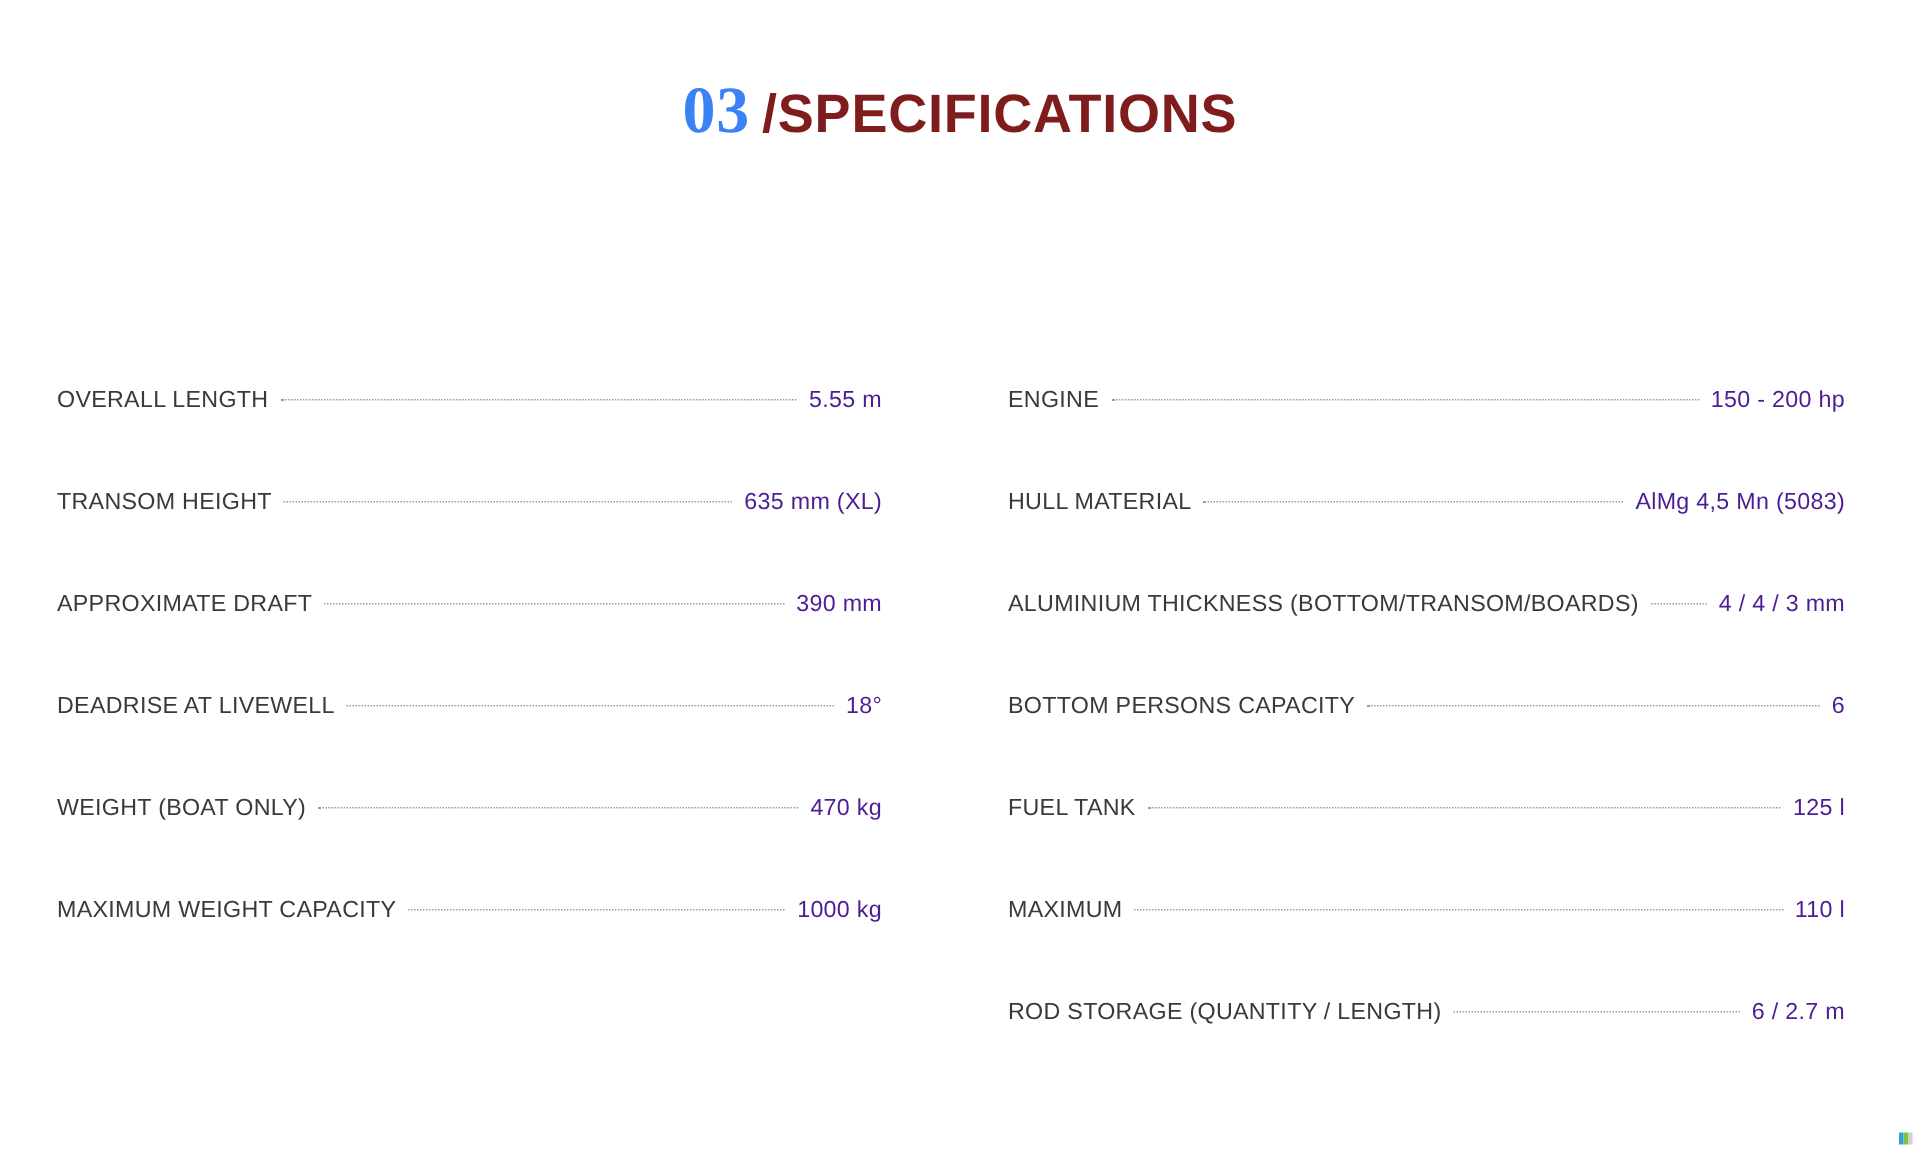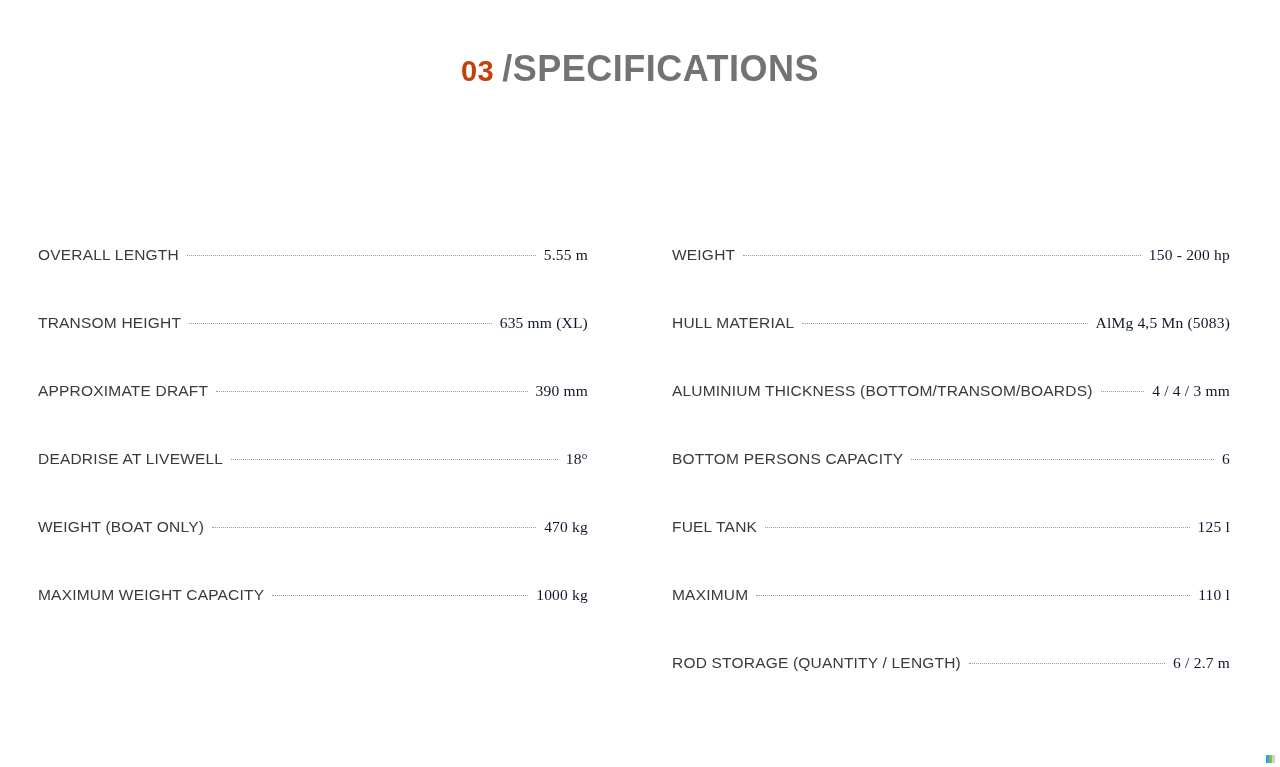--- a/index.html
+++ b/index.html
@@ -22,38 +22,38 @@
     height: 767px;
     box-sizing: border-box;
   }
 
   .title-block {
     text-align: center;
     padding-top: 48px;
     white-space: nowrap;
   }
   .title-number {
-    font-size: 29px;
+    font-size: 44px;
     font-weight: bold;
     letter-spacing: 0.5px;
-    color: #c2410c;
-    font-family: Liberation Sans, sans-serif;
+    color: #3b82f6;
+    font-family: Liberation Serif, serif;
   }
   .title-main {
     font-size: 36px;
     font-weight: bold;
     letter-spacing: 0.5px;
-    color: #737373;
+    color: #7f1d1d;
     font-family: "Liberation Sans", sans-serif;
     margin-left: 8px;
   }
 
   .spec-columns {
     position: absolute;
-    top: 246px;
+    top: 258px;
     left: 0;
     width: 1280px;
     display: flex;
     justify-content: flex-start;
   }
   .spec-col {
     box-sizing: border-box;
   }
   .spec-col.left {
     width: 672px;
@@ -84,24 +84,24 @@
     margin: 0 8px;
     border-bottom: 1px dotted #9b9b9b;
     position: relative;
     top: -4px;
     min-width: 10px;
     height: 1px;
   }
   .spec-value {
     font-size: 15.5px;
     letter-spacing: 0.2px;
-    color: #0f172a;
+    color: #4c1d95;
     flex: 0 0 auto;
     text-align: left;
-    font-family: Liberation Serif, serif;
+    font-family: Liberation Sans, sans-serif;
   }
 
   .corner-mark {
     position: absolute;
     right: 4px;
     bottom: 4px;
     width: 10px;
     height: 8px;
     display: flex;
   }
@@ -159,21 +159,21 @@
         <span class="spec-label">MAXIMUM WEIGHT CAPACITY</span>
         <span class="spec-dots"></span>
         <span class="spec-value">1000 kg</span>
       </div>
 
     </div>
 
     <div class="spec-col right">
 
       <div class="spec-row">
-        <span class="spec-label">WEIGHT</span>
+        <span class="spec-label">ENGINE</span>
         <span class="spec-dots"></span>
         <span class="spec-value">150 - 200 hp</span>
       </div>
 
       <div class="spec-row">
         <span class="spec-label">HULL MATERIAL</span>
         <span class="spec-dots"></span>
         <span class="spec-value">AlMg 4,5 Mn (5083)</span>
       </div>
 

